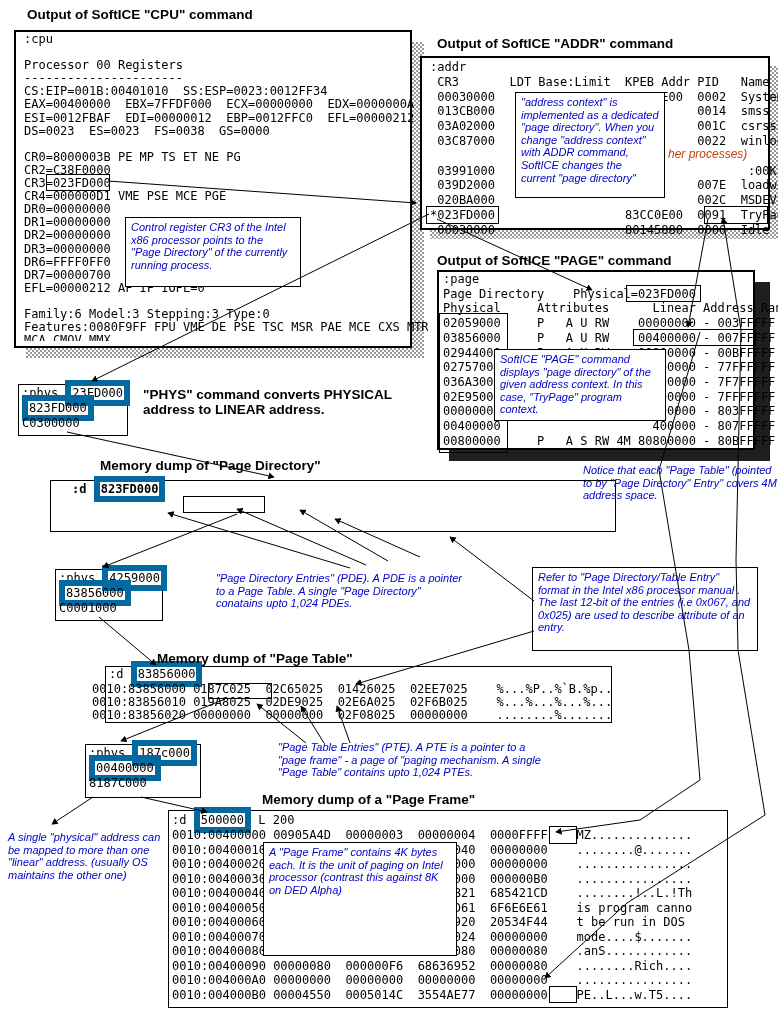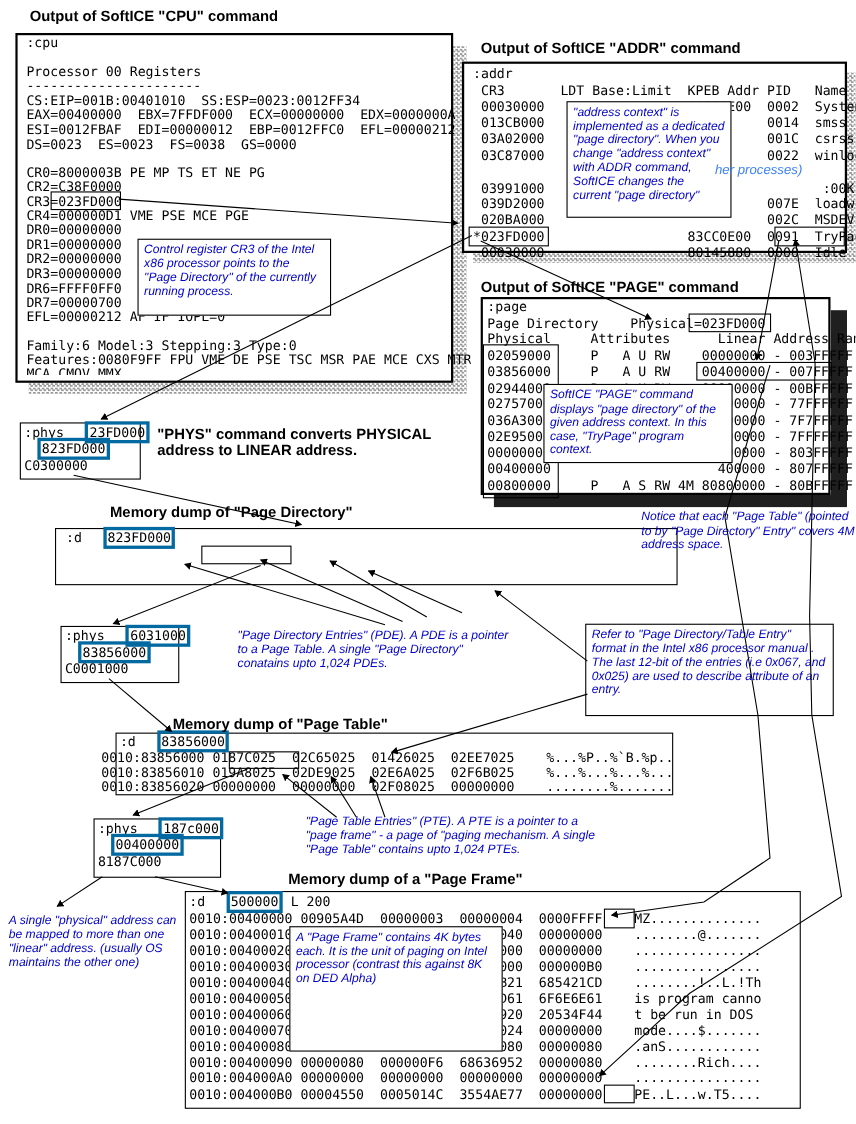--- a/index.html
+++ b/index.html
@@ -5,26 +5,26 @@
   html,body{margin:0;padding:0;background:#fff;}
   #page{position:relative;width:778px;height:1022px;overflow:hidden;background:#fff;
         font-family:"Liberation Sans",sans-serif;}
   .win{position:absolute;background:#fff;border:2px solid #000;}
   .subwin{position:absolute;background:#fff;border:1px solid #000;}
   .mono{position:absolute;font:12px/13.1px "DejaVu Sans Mono",monospace;color:#000;white-space:pre;z-index:10;}
   .lbl{position:absolute;font:bold 13.5px "Liberation Sans",sans-serif;color:#000;white-space:pre-line;z-index:12;}
   .note{position:absolute;font:italic 11px/12.6px "Liberation Sans",sans-serif;color:#0000C8;z-index:25;}
   .noteboxed{border:1px solid #000;background:#fff;padding:3px 5px;overflow:hidden;}
   .hl{position:absolute;border:1px solid #000;z-index:22;background:transparent;}
-  .hlb{border:3px solid #0369a1;padding:0 1px;margin-left:12px;}
+  .hlb{border:6px solid #0369a1;padding:0 1px;}
   .shadow{position:absolute;background:conic-gradient(#999 25%,#fff 0 50%,#999 0 75%,#fff 0);background-size:4px 4px;z-index:1;}
   .shadow-solid{position:absolute;background:#1f1f1f;z-index:1;}
   .physline{font:12px/15px "DejaVu Sans Mono",monospace;white-space:pre;}
   #arrows{position:absolute;left:0;top:0;z-index:40;pointer-events:none;}
-  .frag{position:absolute;font:italic 12px "Liberation Sans",sans-serif;color:#3b82f6;z-index:26;}
+  .frag{position:absolute;font:italic 12px "Liberation Sans",sans-serif;color:#c2410c;z-index:26;margin-left:18px;}
 </style>
 </head>
 <body>
 
 <div id="page">
 
   <div class="lbl" style="left:27px;top:7px;">Output of SoftICE "CPU" command</div>
   <div class="lbl" style="left:437px;top:36px;">Output of SoftICE "ADDR" command</div>
   <div class="lbl" style="left:437px;top:253px;">Output of SoftICE "PAGE" command</div>
   <div class="lbl" style="left:143px;top:387px;width:280px;">"PHYS" command converts PHYSICAL
@@ -103,33 +103,33 @@
   <div class="hl" style="left:633px;top:329px;width:121px;height:15px;"></div>
   <div class="note noteboxed" style="left:494px;top:349px;width:160px;height:64px;">SoftICE "PAGE" command displays "page directory" of the given address context. In this case, "TryPage" program context.</div>
 
   <div class="subwin" style="left:18px;top:384px;width:102px;height:48px;z-index:5;padding:1px 3px;">
     <div class="physline"><span>:phys </span><span class="hlb">23FD000</span></div>
     <div class="physline"><span class="hlb">823FD000</span></div>
     <div class="physline"><span>C0300000</span></div>
   </div>
 
   <div class="subwin" style="left:55px;top:569px;width:100px;height:48px;z-index:5;padding:1px 3px;">
-    <div class="physline"><span>:phys </span><span class="hlb">6031000</span></div>
+    <div class="physline"><span>:phys </span><span class="hlb">4259000</span></div>
     <div class="physline"><span class="hlb">83856000</span></div>
     <div class="physline"><span>C0001000</span></div>
   </div>
 
   <div class="subwin" style="left:85px;top:744px;width:108px;height:50px;z-index:5;padding:1px 3px;">
     <div class="physline"><span>:phys </span><span class="hlb">187c000</span></div>
     <div class="physline"><span class="hlb">00400000</span></div>
     <div class="physline"><span>8187C000</span></div>
   </div>
 
   <div class="subwin" style="left:50px;top:480px;width:564px;height:50px;z-index:5;"></div>
-  <div class="mono" style="left:60px;top:482px;line-height:14px;"><span>:d </span><span class="hlb">823FD000</span><span></span></div>
+  <div class="mono" style="left:72px;top:482px;line-height:14px;font-weight:bold;"><span>:d </span><span class="hlb">823FD000</span><span></span></div>
   <div class="hl" style="left:183px;top:496px;width:80px;height:15px;"></div>
 
   <div class="subwin" style="left:105px;top:666px;width:505px;height:55px;z-index:5;"></div>
   <div class="mono" style="left:109px;top:668px;line-height:13px;"><span>:d </span><span class="hlb">83856000</span><span></span></div>
   <div class="mono" style="left:92px;top:683px;line-height:13px;text-align:right;">0010:83856000 0187C025  02C65025  01426025  02EE7025    %...%P..%`B.%p..
 0010:83856010 019A8025  02DE9025  02E6A025  02F6B025    %...%...%...%...
 0010:83856020 00000000  00000000  02F08025  00000000    ........%.......</div>
   <div class="hl" style="left:208px;top:683px;width:62px;height:14px;"></div>
 
   <div class="subwin" style="left:168px;top:810px;width:558px;height:196px;z-index:5;"></div>

